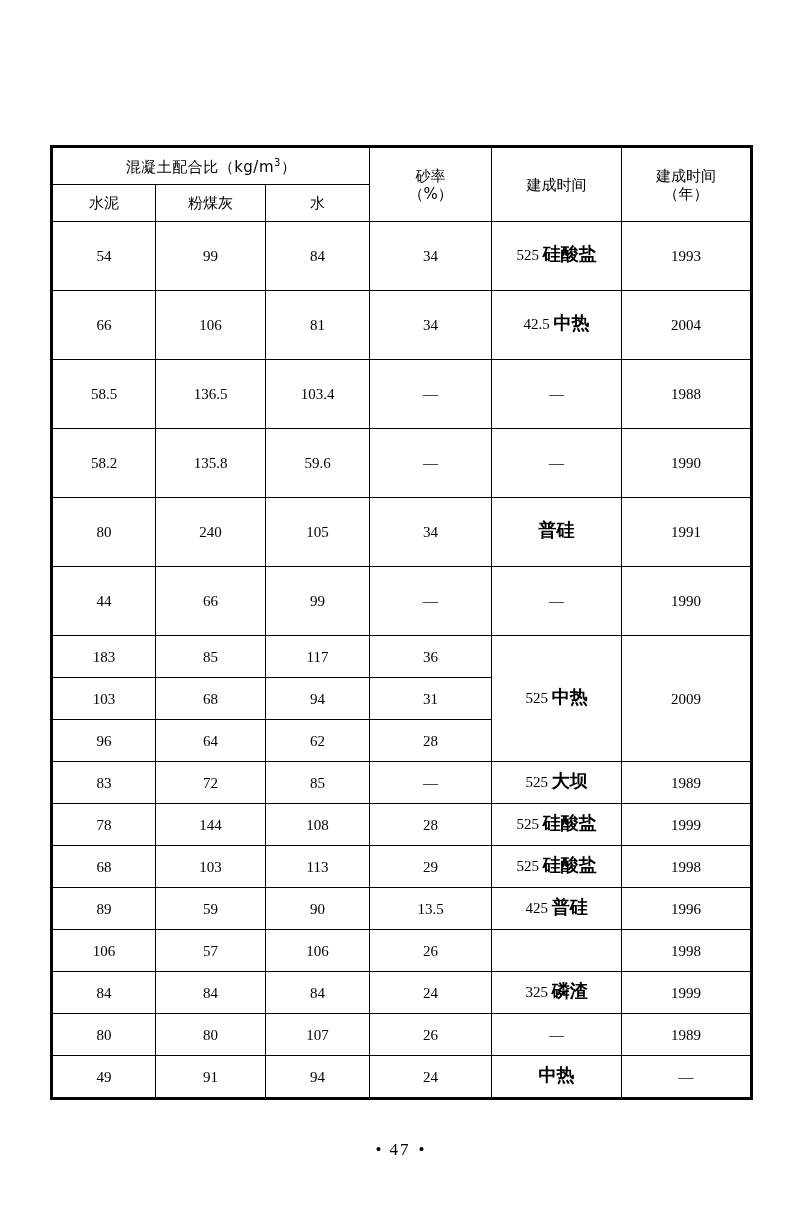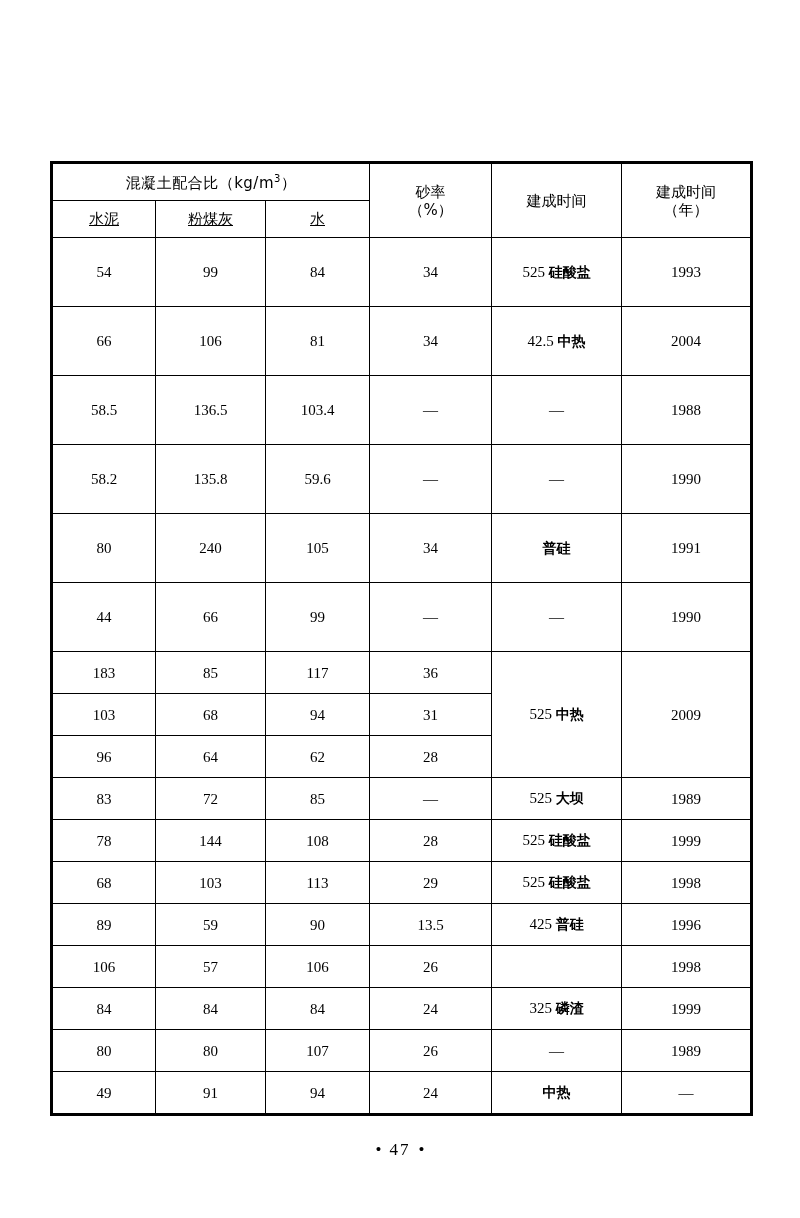--- a/index.html
+++ b/index.html
@@ -24,21 +24,20 @@
   .table-wrap {
     position: absolute;
     left: 50px;
     top: 145px;
     width: 700px;
   }
   table.data {
     border-collapse: collapse;
     width: 700px;
     table-layout: fixed;
-    margin-top: 16px;
   }
   table.data td, table.data th {
     border: 1px solid #000000;
     text-align: center;
     vertical-align: middle;
     font-weight: normal;
     font-size: 15px;
     padding: 0;
     line-height: 1.2;
   }
@@ -53,21 +52,20 @@
   .col-e { width: 130px; }
   .col-f { width: 130px; }
 
   .hdr-top td {
     height: 36px;
     font-size: 15px;
   }
   .hdr-bot td {
     height: 36px;
     font-size: 15px;
-    text-decoration: underline;
   }
   .hdr-group {
     letter-spacing: 0.5px;
   }
   .hdr-group sup {
     font-size: 10px;
     vertical-align: super;
   }
   .r-tall td { height: 68px; }
   .r-short td { height: 41px; }
@@ -79,22 +77,22 @@
   .cn {
     font-family: "DejaVu Sans", "Liberation Sans", sans-serif;
     font-size: 14px;
     font-weight: bold;
   }
   .mix {
     font-family: "Liberation Serif", "DejaVu Serif", serif;
     font-size: 15px;
   }
   .mix b {
-    font-family: Liberation Serif, serif;
-    font-size: 14px;
+    font-family: Liberation Mono, monospace;
+    font-size: 18px;
     font-weight: bold;
   }
   .footer {
     position: absolute;
     left: 0;
     top: 1140px;
     width: 800px;
     text-align: center;
   }
   .footer .pageno {

